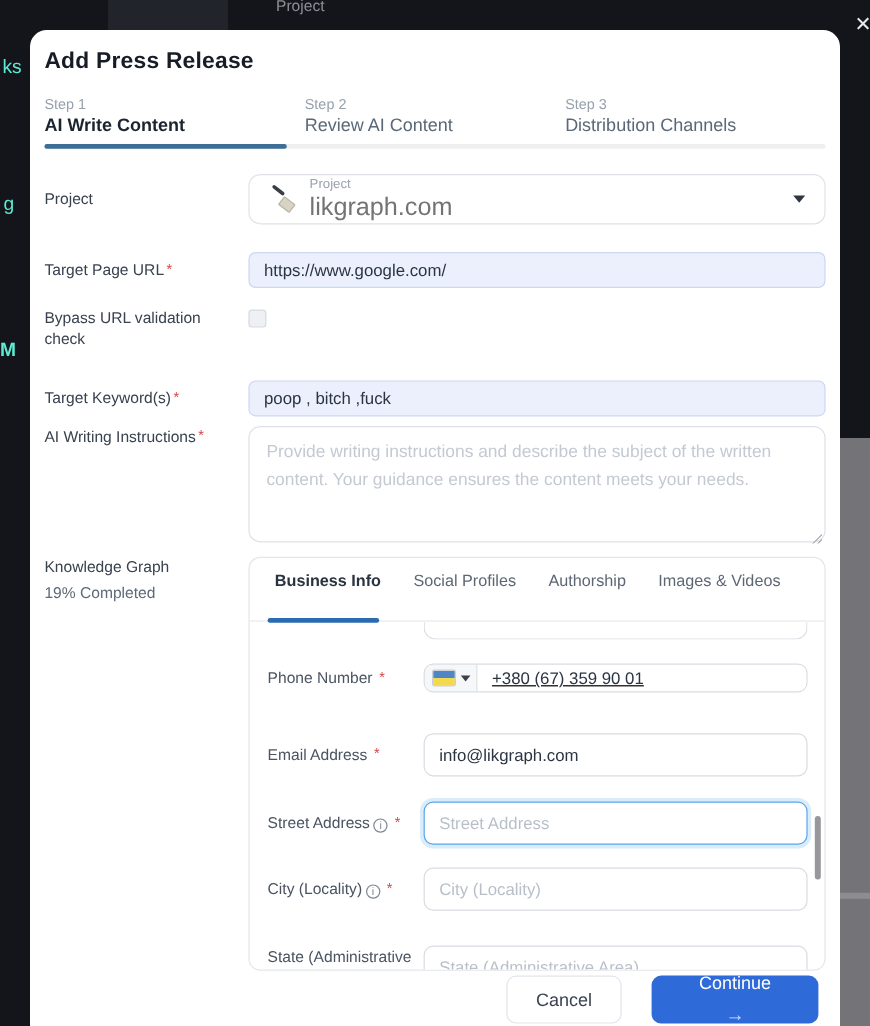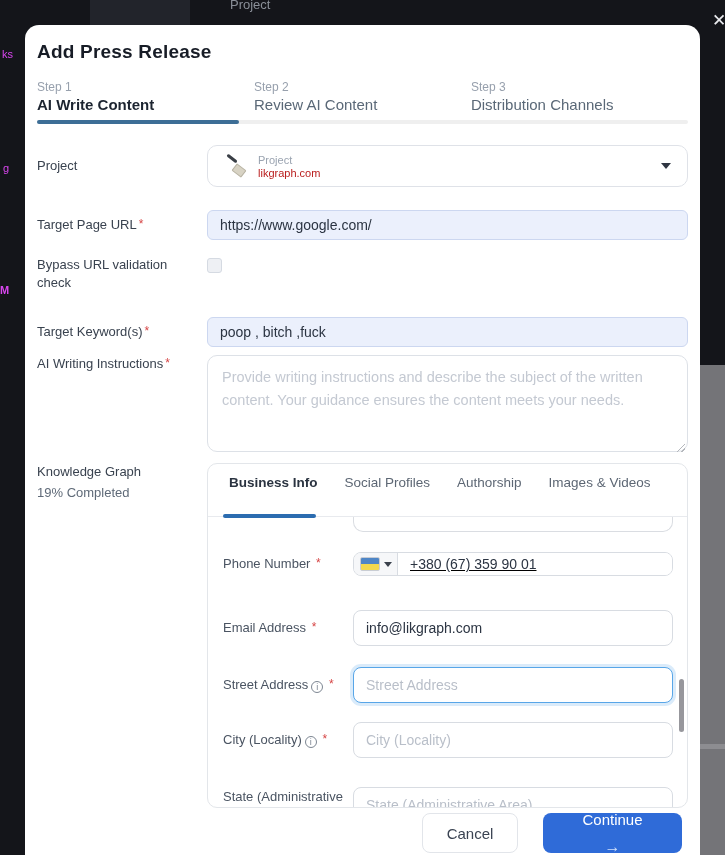--- a/index.html
+++ b/index.html
@@ -1,20 +1,20 @@
 <!DOCTYPE html>
 <html><head>
 <meta charset="utf-8">
 <style>
   * { margin:0; padding:0; box-sizing:border-box; }
   html,body { width:725px; height:855px; overflow:hidden; }
   body { font-family:"Liberation Sans", sans-serif; background:#14151a; position:relative; }
 
   
-  .bd-frag { position:absolute; color:#d946ef; font-size:11px; }
+  .bd-frag { position:absolute; color:#5eead4; font-size:16px; }
   .bd-topbox { position:absolute; left:90px; top:0; width:100px; height:25px; background:#22242b; }
   .bd-project { position:absolute; left:230px; top:-3px; color:#8a8f98; font-size:13px; }
   .bd-gray { position:absolute; right:0; top:365px; width:25px; height:490px; background:#747478; }
   .bd-gray-line { position:absolute; right:0; top:744px; width:25px; height:5px; background:#8d8d91; }
   .bd-close { position:absolute; left:712px; top:12px; color:#e9eaee; font-size:17px; line-height:1; cursor:pointer; }
 
   
   .modal { position:absolute; left:25px; top:25px; width:675px; height:830px;
            background:#ffffff; border-radius:14px 14px 0 0; padding:0 12px; overflow:hidden; }
 
@@ -42,21 +42,21 @@
   .row-project { margin-top:21px; }
   .proj-select { height:42px; border:1px solid #dfe2e8; border-radius:10px; display:flex; align-items:center;
                  padding:0 16px; cursor:pointer; background:#fff; }
   .proj-ic { width:22px; height:22px; margin-right:12px; position:relative; flex:none; }
   .proj-ic .handle { position:absolute; left:2px; top:2px; width:12px; height:3px; background:#3a3f46;
                      transform:rotate(38deg); border-radius:2px; }
   .proj-ic .head { position:absolute; right:1px; bottom:2px; width:12px; height:9px; background:#d8d3c4;
                    border:1px solid #b9b4a4; transform:rotate(38deg); border-radius:1px; }
   .proj-texts { flex:1; }
   .proj-cap { font-size:11px; color:#9aa3b0; }
-  .proj-val { font-size:11px; color:#b91c1c; font-weight:500; margin-top:1px; }
+  .proj-val { font-size:21px; color:#737373; font-weight:500; margin-top:1px; }
   .caret { width:0; height:0; border-left:5px solid transparent; border-right:5px solid transparent;
            border-top:6px solid #2f3642; margin-left:10px; flex:none; }
 
   .row-url { margin-top:23px; }
   .filled-input { width:100%; height:30px; background:#ebf0fc; border:1px solid #ccd7f0; border-radius:6px;
                   padding:0 12px; font-size:14px; color:#2b3442; font-family:"Liberation Sans",sans-serif; outline:none; }
 
   .row-bypass { margin-top:16px; }
   .checkbox { width:15px; height:15px; background:#eef0f4; border:1px solid #d5dae2; border-radius:3px; cursor:pointer; margin-top:2px; }
 

